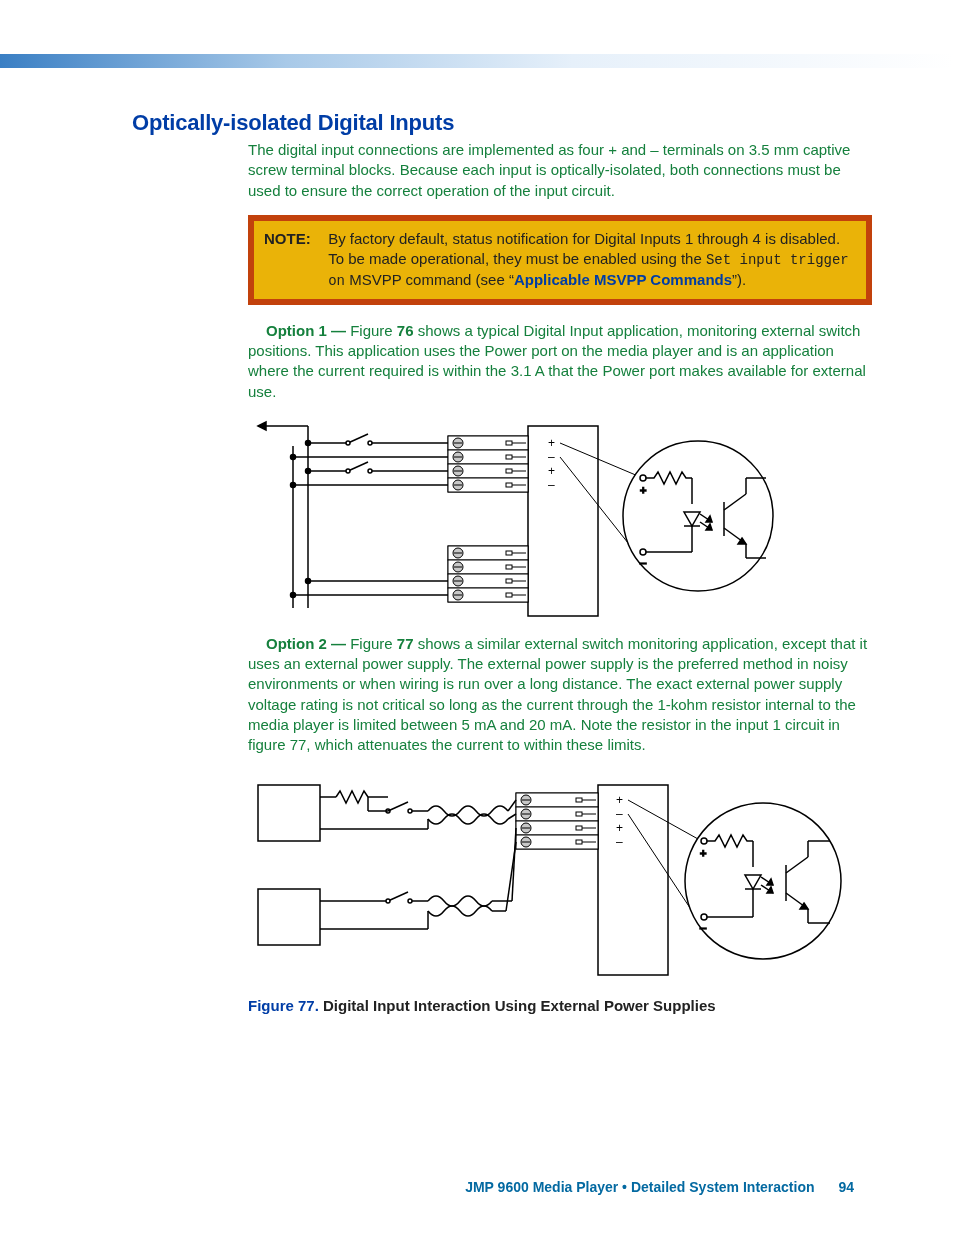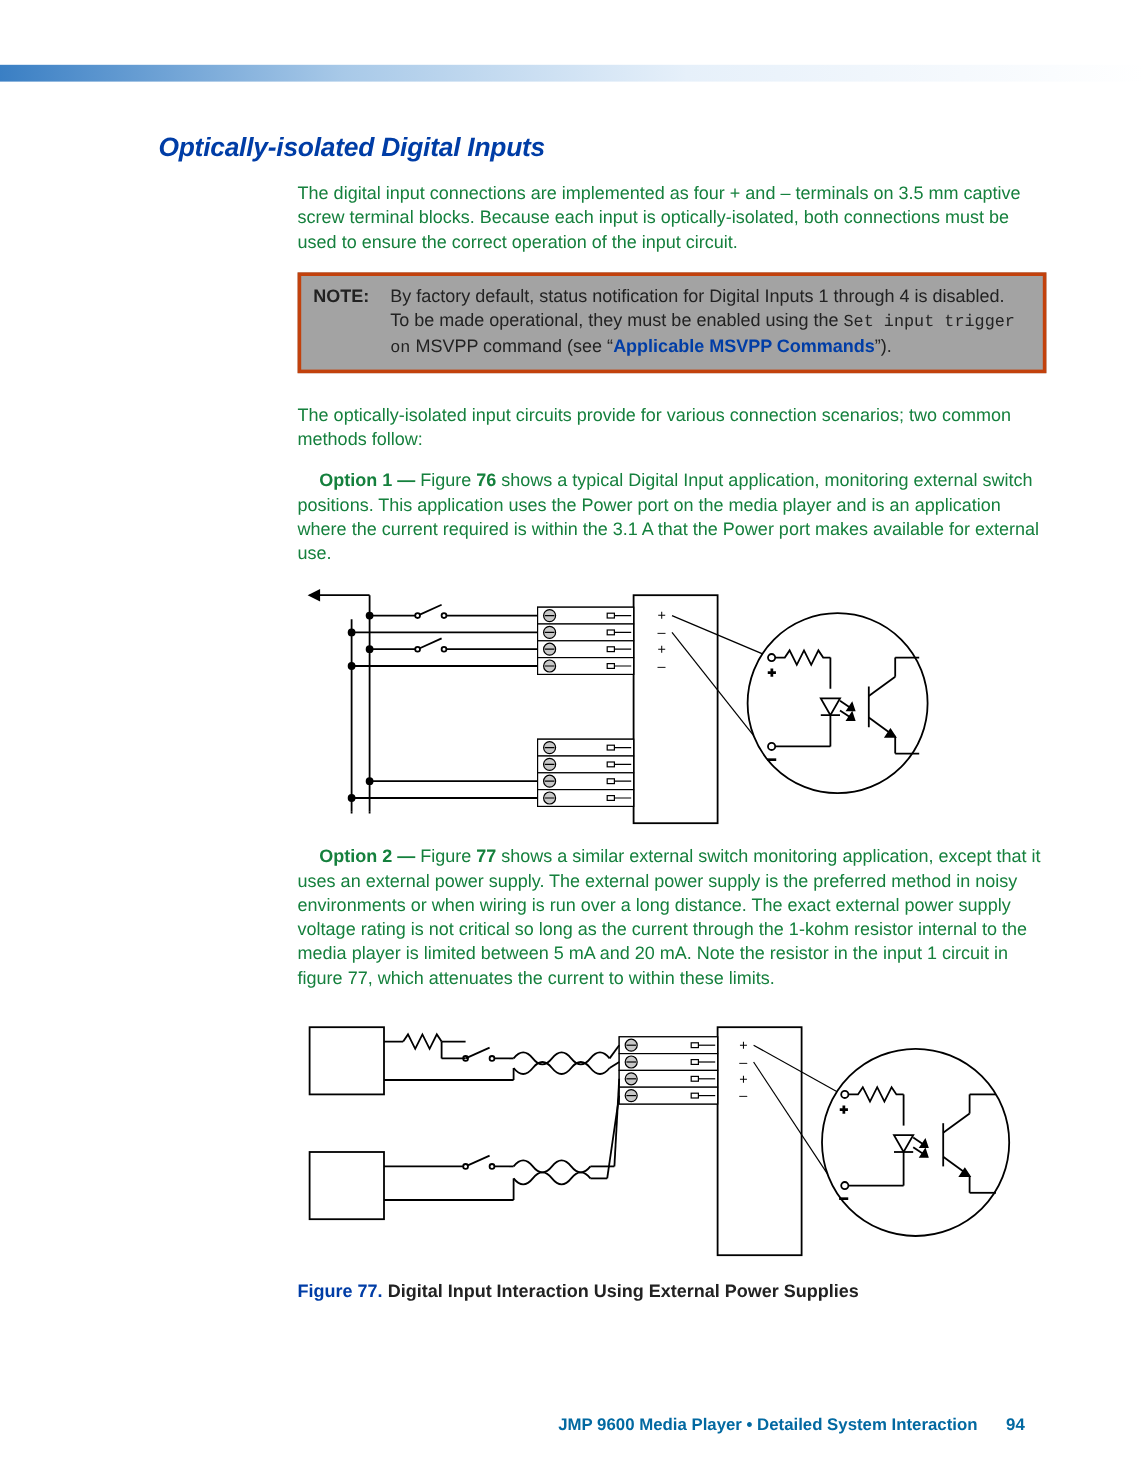--- a/index.html
+++ b/index.html
@@ -22,37 +22,36 @@
   .main {
     position: absolute;
     top: 110px;
     left: 132px;
     width: 740px;
   }
   h1.section-title {
     color: #003da6;
     font-size: 22px;
     font-weight: 700;
-    margin-bottom: 16px;
+    margin-bottom: 4px;
     letter-spacing: -0.2px;
-    font-style: italic;
   }
   .body-text {
     margin-left: 116px;
     font-size: 15px;
     line-height: 1.35;
     color: #15803d;
     margin-bottom: 14px;
   }
   .note-box {
     margin-left: 116px;
-    border: 3px solid #c2410c;
-    background: #a3a3a3;
+    border: 6px solid #c2410c;
+    background: #eab308;
     padding: 8px 10px 8px 10px;
-    margin-bottom: 26px;
+    margin-bottom: 16px;
     font-size: 15px;
     line-height: 1.35;
   }
   .note-box .note-label {
     font-weight: 700;
     display: inline-block;
     width: 60px;
     vertical-align: top;
   }
   .note-box .note-body {
@@ -97,21 +96,20 @@
 
   <p class="body-text">The digital input connections are implemented as four + and – terminals on 3.5 mm captive screw terminal blocks. Because each input is optically-isolated, both connections must be used to ensure the correct operation of the input circuit.</p>
 
   <div class="note-box">
     <span class="note-label">NOTE:</span>
     <span class="note-body">
       <span>By factory default, status notification for Digital Inputs 1 through 4 is disabled. To be made operational, they must be enabled using the </span><span class="monospace">Set input trigger on</span><span> MSVPP command (see “</span><a href="#" class="link">Applicable MSVPP Commands</a><span>”).</span>
     </span>
   </div>
 
-  <p class="body-text">The optically-isolated input circuits provide for various connection scenarios; two common methods follow:</p>
 
   <p class="body-text">
     <span class="option-label">Option 1 — </span><span>Figure </span><span class="fig-ref">76</span><span> shows a typical Digital Input application, monitoring external switch positions. This application uses the Power port on the media player and is an application where the current required is within the 3.1 A that the Power port makes available for external use.</span>
   </p>
 
   <div class="figure-wrap">
     <svg width="560" height="210" viewBox="0 0 560 210">
 
       <rect x="280" y="10" width="70" height="190" fill="#fff" stroke="#000" stroke-width="1.5"></rect>
 

